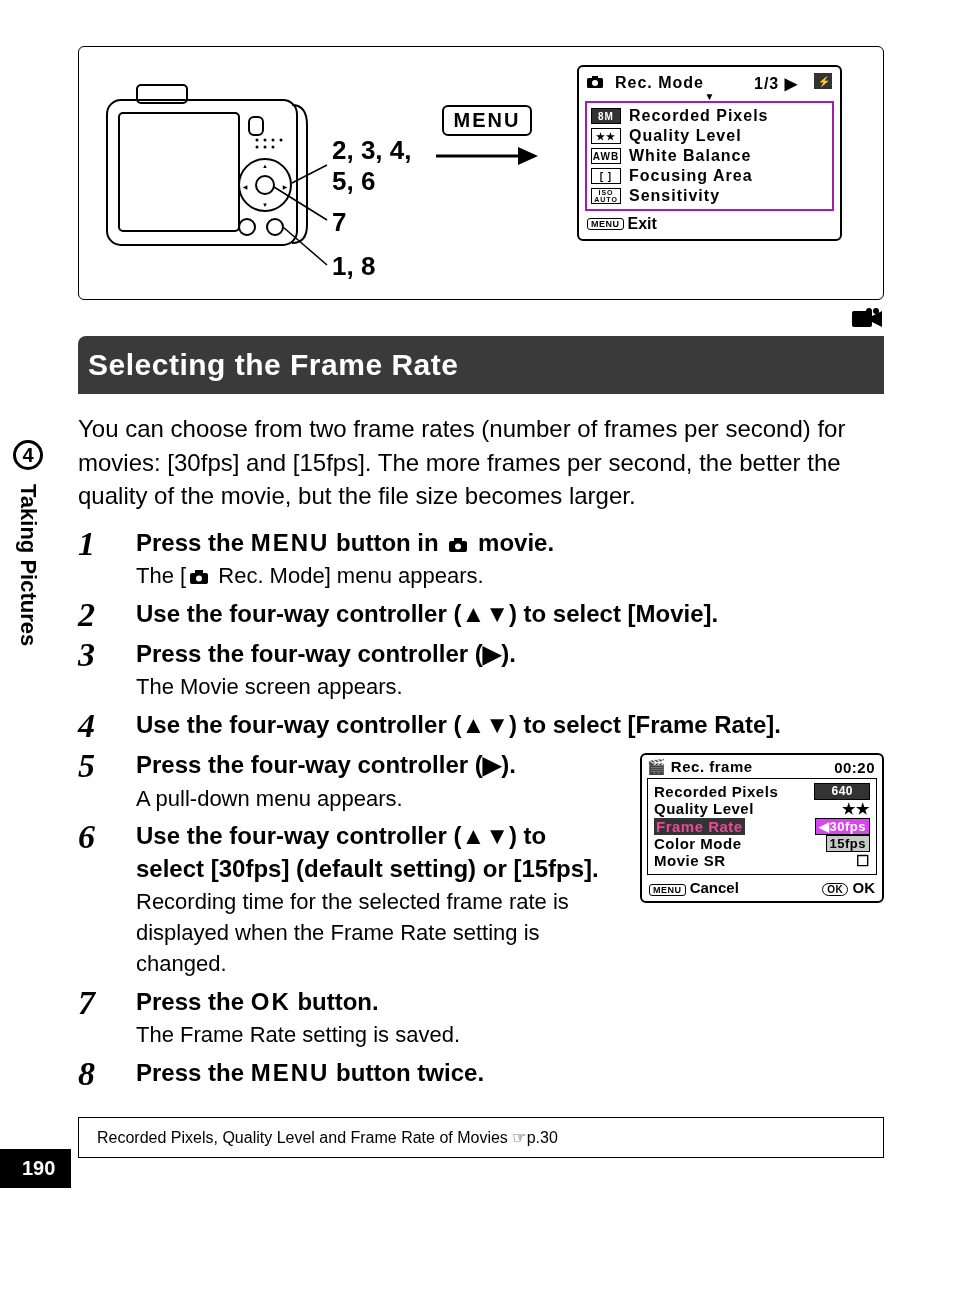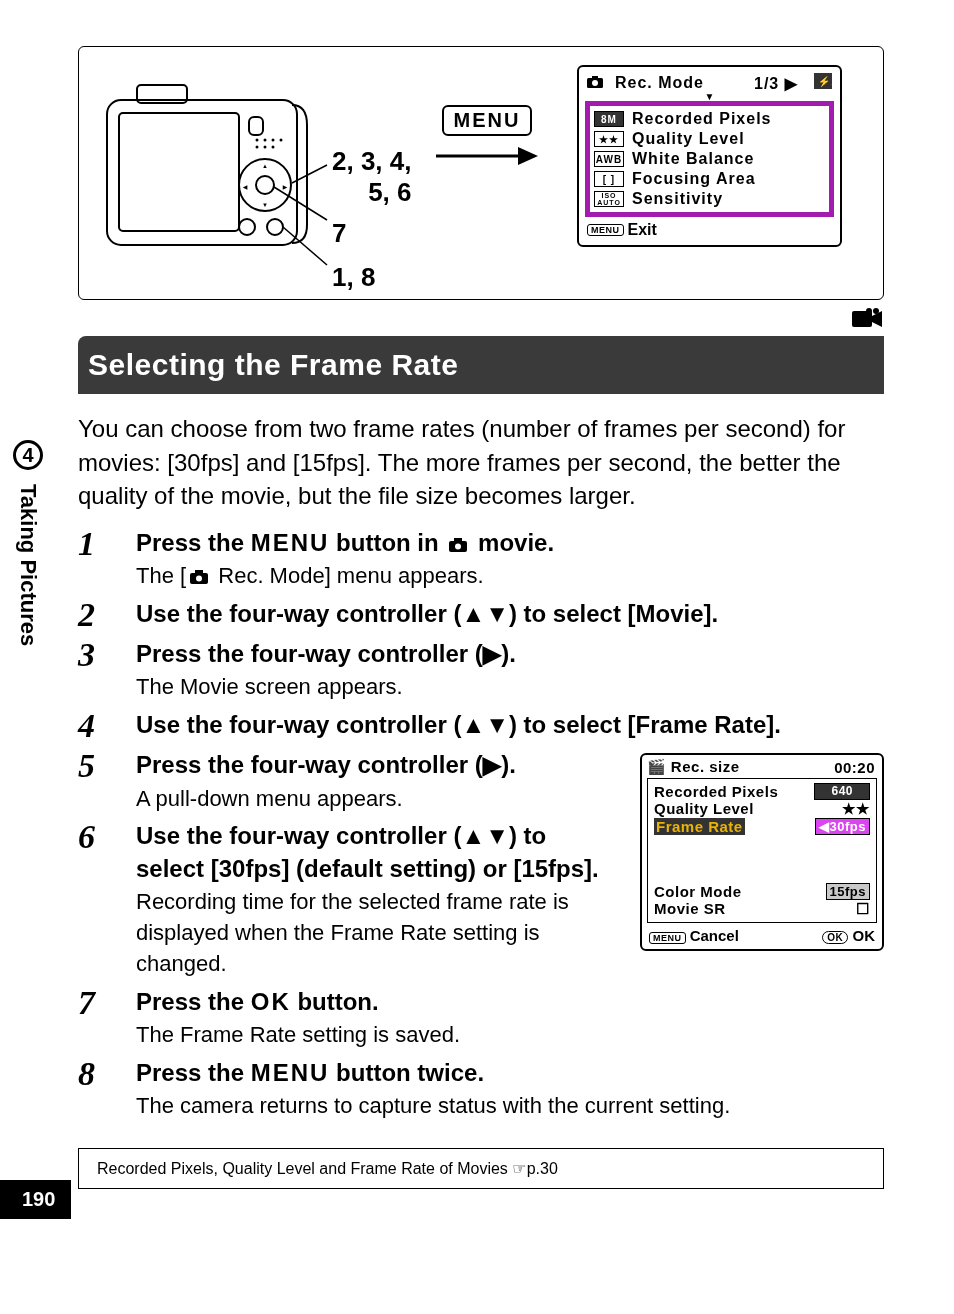--- a/index.html
+++ b/index.html
@@ -22,26 +22,25 @@
     padding: 18px 18px 14px 18px;
     display: flex;
     align-items: flex-start;
     gap: 20px;
     margin-bottom: 14px;
   }
   .camera-block { position: relative; width: 300px; }
   .camera-svg { display:block; }
   .callout-labels {
     position: absolute;
-    top: 11px;
+    top: 0;
     left: 0;
     width: 300px;
     height: 220px;
     pointer-events: none;
-    text-align: right;
   }
   .callout-labels span {
     position:absolute;
     font-weight: bold;
     font-size: 26px;
     pointer-events:none;
   }
   .arrow-block {
     display:flex;
     flex-direction:column;
@@ -70,21 +69,21 @@
     display:flex;
     align-items:center;
     gap:12px;
     padding: 2px 2px 0 2px;
     font-weight: bold;
     letter-spacing: 1px;
   }
   .menu-header .page-indicator { margin-left:auto; font-weight:bold; }
   .down-caret { text-align:center; font-size:10px; line-height:8px; }
   .menu-body {
-    border: 5px solid #a21caf;
+    border: 2px solid #a21caf;
     padding: 3px 4px;
     margin-top:0;
   }
   .menu-row { display:flex; align-items:center; gap:8px; font-weight:bold; letter-spacing:1px; padding:1px 0;}
   .menu-row .icon-cell {
     border:1px solid #000;
     font-size:10px;
     font-weight:bold;
     width:30px;
     height:16px;
@@ -126,21 +125,21 @@
   .rec-time-screen {
     border:2px solid #000; border-radius:6px;
     width:244px; flex-shrink:0;
     font-size:15px;
     padding:3px 5px 5px 5px;
     margin-top:4px;
   }
   .rt-header { display:flex; align-items:center; justify-content:space-between; font-weight:bold; letter-spacing:0.5px; padding:0 2px 0 0;}
   .rt-body { border:1px solid #000; padding:4px 6px; margin-top:2px; }
   .rt-row { display:flex; justify-content:space-between; font-weight:bold; letter-spacing:0.5px; padding:0; }
-  .rt-row.sel .lab { background:#333; color:#eab308; padding:0 2px;}
+  .rt-row.sel .lab { background:#333; color:#ec4899; padding:0 2px;}
   .rt-row.sel .val { border:1px solid #000; background:#d946ef; color:#fff; padding:0 3px; font-size:13px;}
   .rt-row.opt .val { border:1px solid #000; background:#c9c9c9; padding:0 3px; font-size:13px;}
   .rt-row .val640 { border:1px solid #000; background:#333; color:#fff; padding:0 16px; font-size:12px;}
   .rt-footer { display:flex; justify-content:space-between; align-items:center; padding: 4px 2px 0 2px; font-weight:bold; }
   .ok-pill { border:1.5px solid #000; border-radius:7px; font-size:10px; padding:0 4px; font-weight:bold; letter-spacing:0.5px;}
   .crossref-box {
     border:1.5px solid #000;
     padding: 10px 18px;
     font-size: 16px;
     margin-top: 26px;
@@ -366,38 +365,38 @@
             <div class="step-title">Use the four-way controller (▲▼) to select [30fps] (default setting) or [15fps].</div>
             <div class="step-desc">Recording time for the selected frame rate is displayed when the Frame Rate setting is changed.</div>
           </div>
         </div>
       </div>
 
       <div class="rec-time-screen">
         <div class="rt-header">
           <span>
             <span>🎬</span>
-            <span>Rec. size</span>
+            <span>Rec. frame</span>
           </span>
           <span>00:20</span>
         </div>
         <div class="rt-body">
           <div class="rt-row">
             <span>Recorded Pixels</span>
             <span class="val640">640</span>
           </div>
           <div class="rt-row">
             <span>Quality Level</span>
             <span>★★</span>
           </div>
           <div class="rt-row sel">
             <span class="lab">Frame Rate</span>
             <span class="val">◀<span>30fps</span></span>
           </div>
-          <div class="rt-row opt" style="justify-content:space-between;margin-top:48px;">
+          <div class="rt-row opt" style="justify-content:space-between;">
             <span>Color Mode</span>
             <span class="val">15fps</span>
           </div>
           <div class="rt-row">
             <span>Movie SR</span>
             <span>☐</span>
           </div>
         </div>
         <div class="rt-footer">
           <span>
@@ -421,21 +420,20 @@
         <div class="step-desc">The Frame Rate setting is saved.</div>
       </div>
     </div>
 
     <div class="step">
       <div class="step-num">8</div>
       <div class="step-body">
         <div class="step-title">
           <span>Press the </span><span class="small-caps">MENU</span><span> button twice.</span>
         </div>
-        <div class="step-desc">The camera returns to capture status with the current setting.</div>
       </div>
     </div>
 
   </div>
 
   <div class="crossref-box">
     <span>Recorded Pixels, Quality Level and Frame Rate of Movies </span><span>☞p.30</span>
   </div>
 
 </div>

